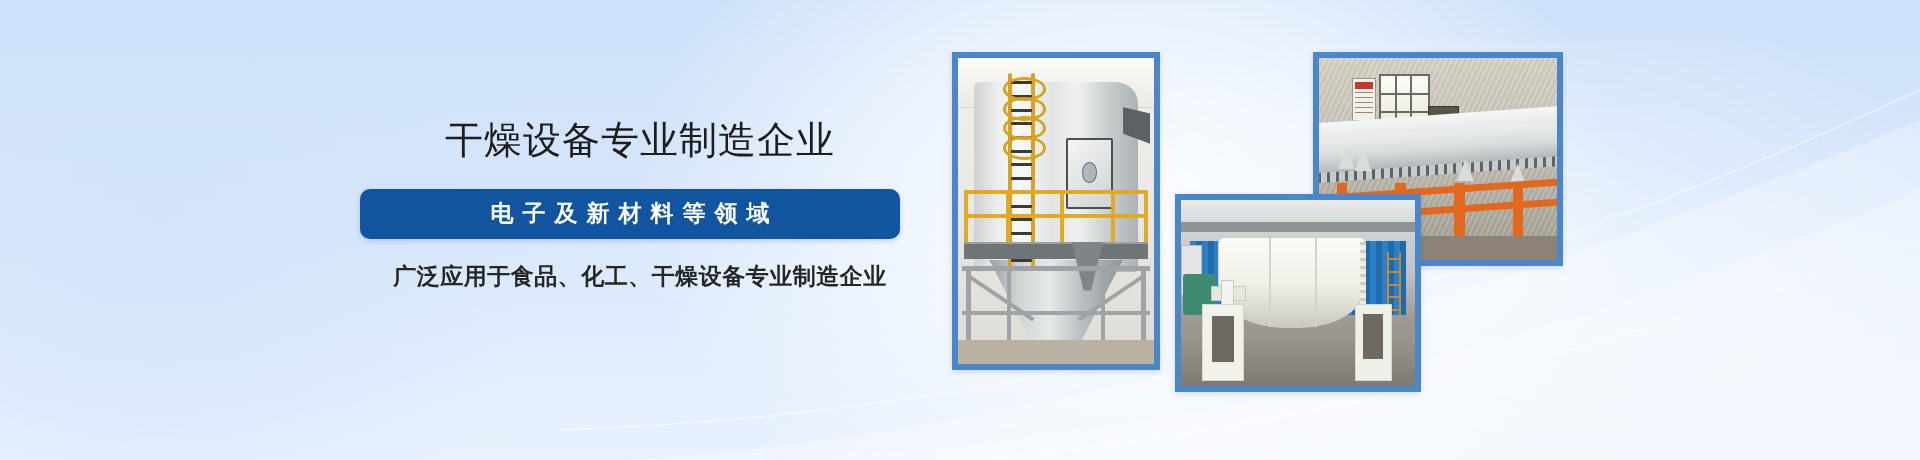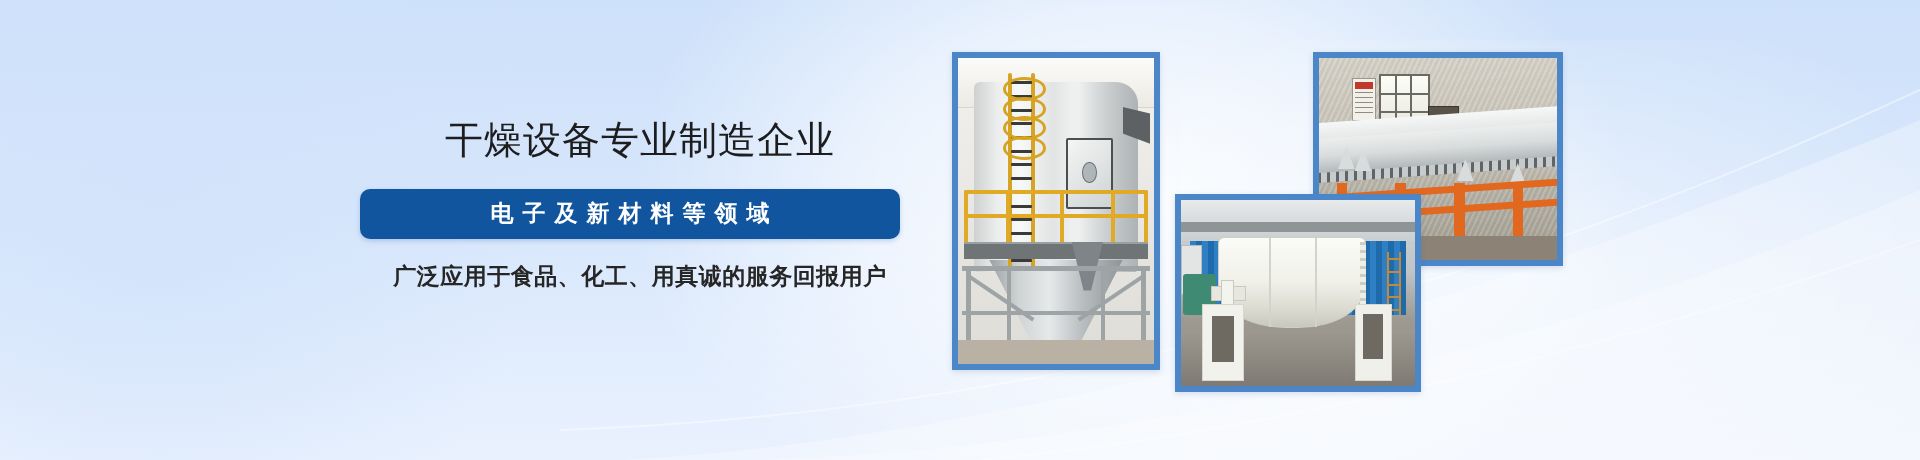--- a/index.html
+++ b/index.html
@@ -162,21 +162,21 @@
   <svg class="swoosh" viewBox="0 0 1920 460" preserveAspectRatio="none">
     <path d="M620,460 C980,440 1420,330 1920,120 L1920,460 Z" fill="#ffffff" opacity="0.30"></path>
     <path d="M760,460 C1120,448 1520,360 1920,190 L1920,460 Z" fill="#ffffff" opacity="0.28"></path>
     <path d="M560,430 C1000,415 1460,305 1920,90" fill="none" stroke="#ffffff" stroke-opacity="0.45" stroke-width="2"></path>
     <path d="M980,460 C1300,430 1640,340 1920,240" fill="none" stroke="#ffffff" stroke-opacity="0.35" stroke-width="2"></path>
   </svg>
 
   <div class="copy">
     <h1 class="headline">干燥设备专业制造企业</h1>
     <div class="badge">电子及新材料等领域</div>
-    <div class="subtitle">广泛应用于食品、化工、用真诚的服务回报用户</div>
+    <div class="subtitle">广泛应用于食品、化工、干燥设备专业制造企业</div>
   </div>
 
   <div class="photo" id="photo-fluid-bed-dryer">
     <div class="inner">
       <div class="fb-wall"></div>
       <div class="fb-sign"></div>
       <div class="fb-window">
         <i style="left:0;top:32%;width:100%;height:2px;"></i>
         <i style="left:30%;top:0;width:2px;height:100%;"></i>
         <i style="left:62%;top:0;width:2px;height:100%;"></i>

